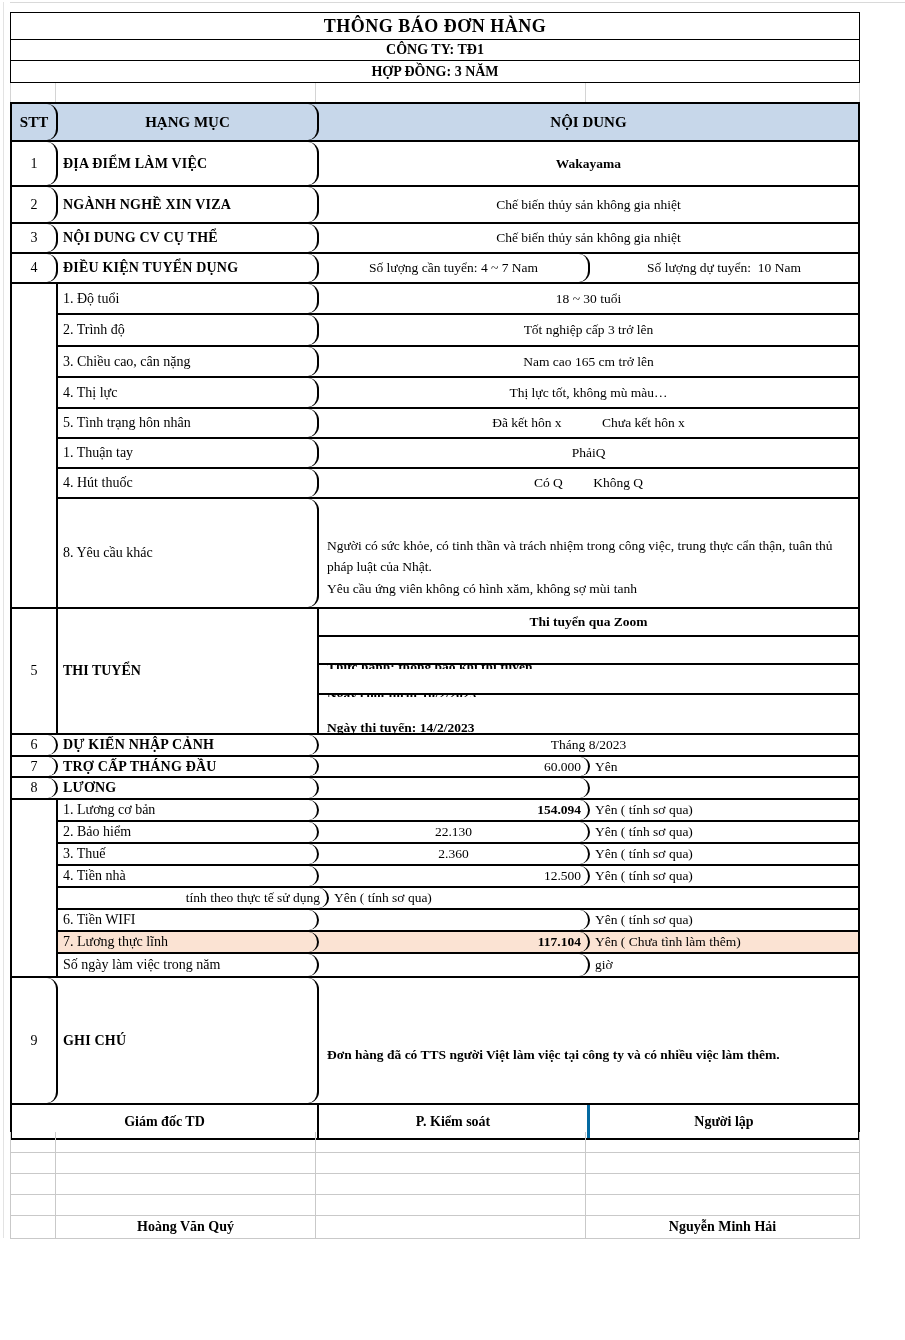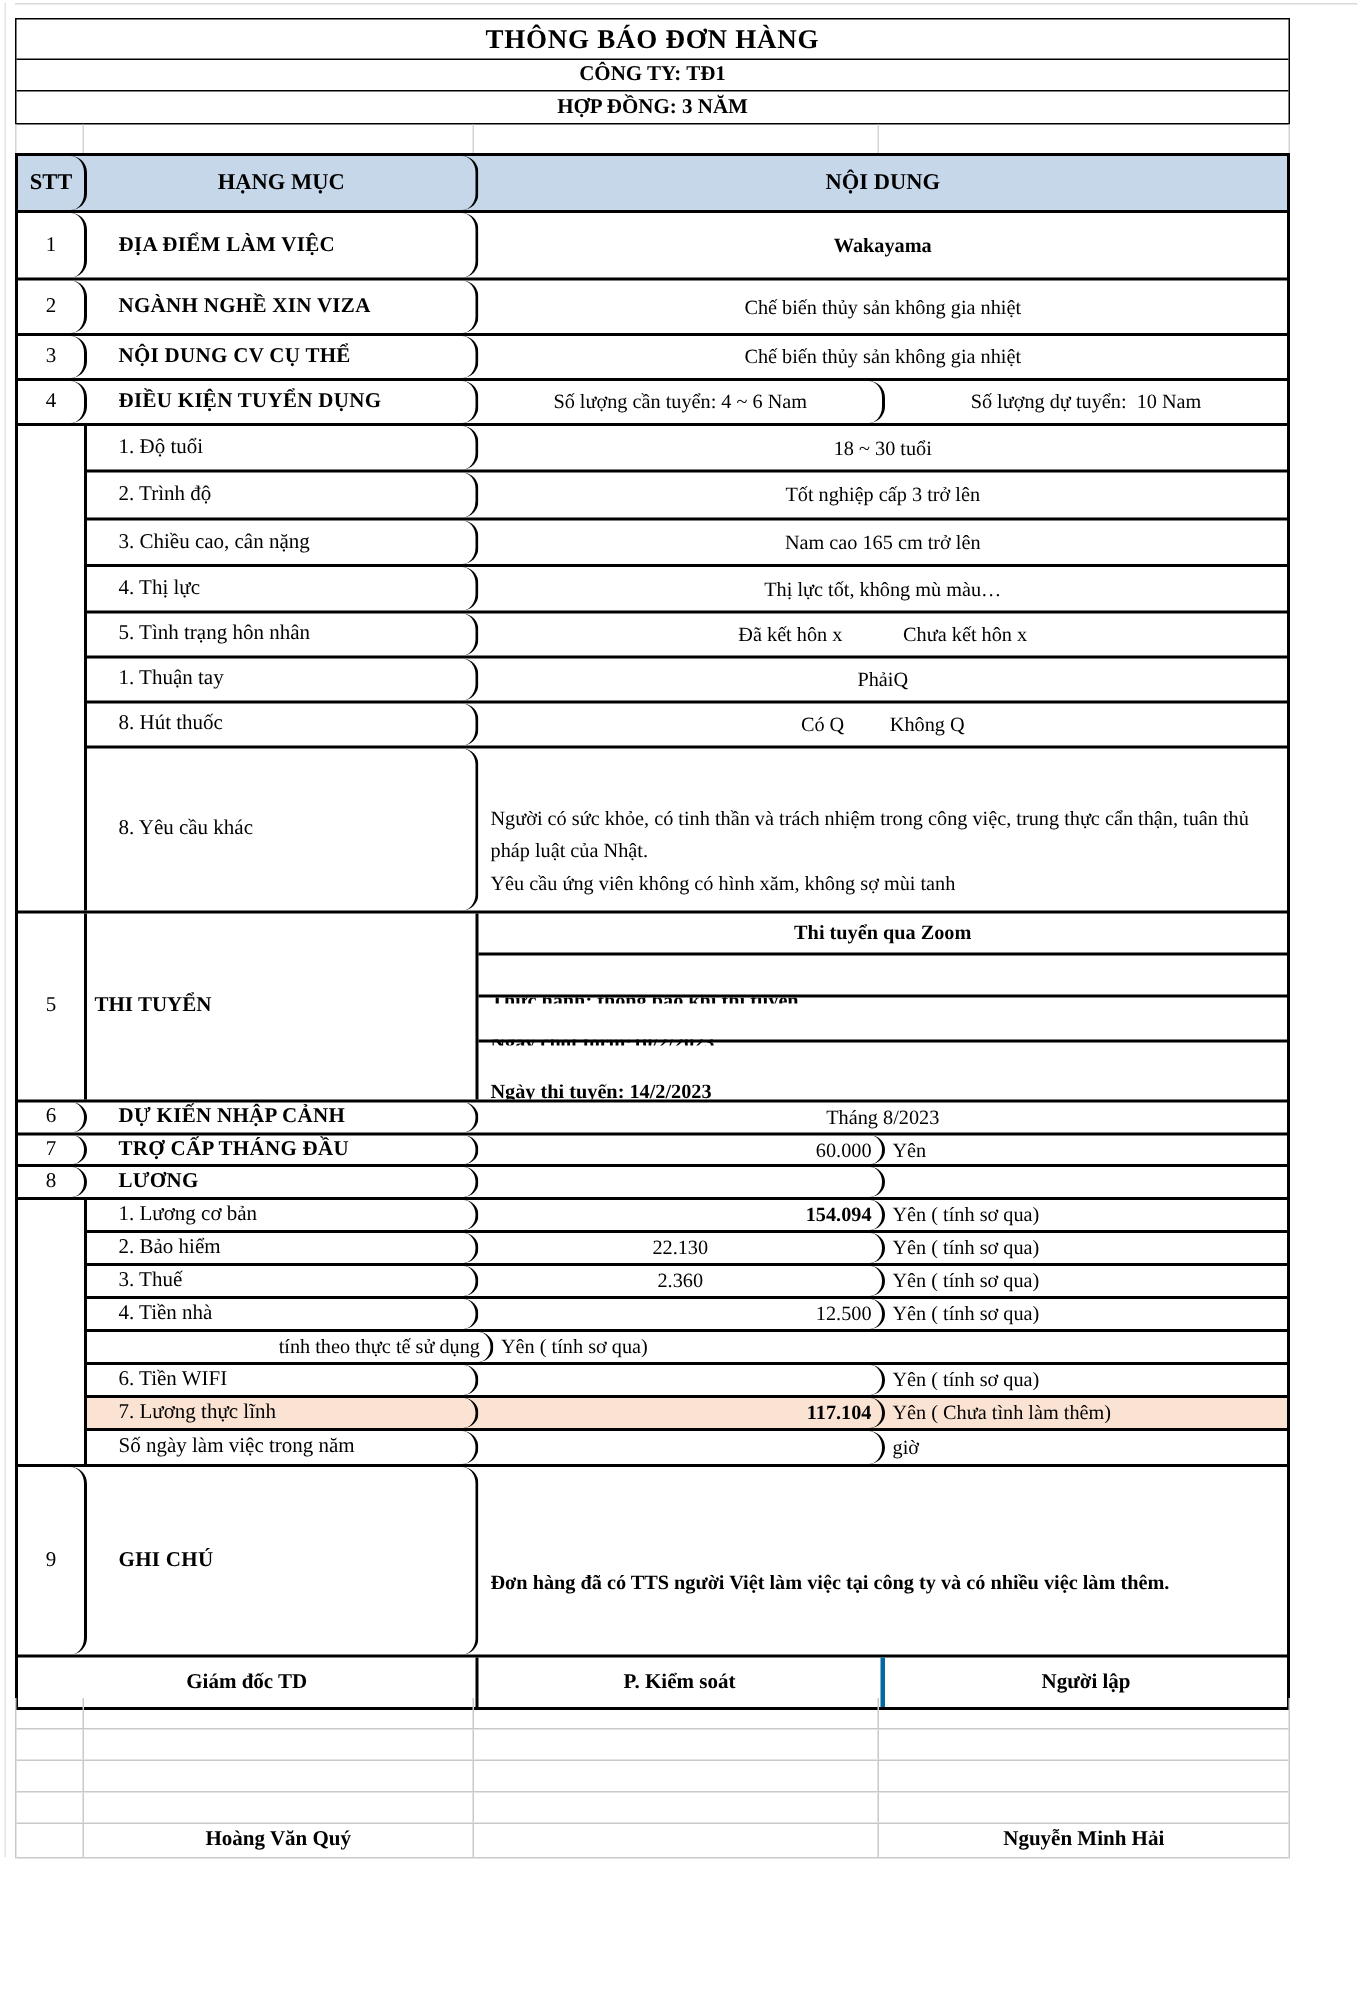--- a/index.html
+++ b/index.html
@@ -28,21 +28,21 @@
   .spacer-row .sp { border-right:1px solid #d4d4d4; height:100%; }
   .sp1 { width:45px; } .sp2 { width:260px; } .sp3 { width:270px; } .sp4 { flex:1; border-right:none !important; }
 
   
   .main-table { position:absolute; left:10px; top:102px; width:850px; border:2px solid #000; background:#fff; }
   .mrow { display:flex; border-bottom:2px solid #000; }
   .mrow.last { border-bottom:none; }
   .cell { display:flex; align-items:center; overflow:hidden; }
   .cR { border-right:2px solid #000;border-radius:11px; }
   .w-stt { width:46px; justify-content:center; font-size:14px; flex:none; }
-  .w-label { width:261px; padding-left:21px; font-size:14px; flex:none; }
+  .w-label { width:261px; padding-left:5px; font-size:14px; flex:none; }
   .w-val { width:271px; flex:none; }
   .w-unit { flex:1; padding-left:5px; font-size:13.5px; }
   .lbl-b { font-weight:bold; letter-spacing:.2px; }
   .content { flex:1; justify-content:center; text-align:center; font-size:13.5px; white-space:pre-wrap; }
   .content.left { justify-content:flex-start; text-align:left; padding:2px 8px;margin-top:28px; }
   .val-center { justify-content:center; text-align:center; font-size:13.5px; }
   .val-right { justify-content:flex-end; text-align:center; padding-right:7px; font-size:13.5px; white-space:pre-wrap; }
   .bold { font-weight:bold; }
   .h-head { height:38px; background:var(--header-bg,#c7d7ea); }
   .h-head .cell { font-size:15px; font-weight:bold; }
@@ -121,21 +121,21 @@
 
     <div class="mrow rh-30">
       <div class="cell w-stt cR">3</div>
       <div class="cell w-label cR lbl-b">NỘI DUNG CV CỤ THỂ</div>
       <div class="cell content">Chế biến thủy sản không gia nhiệt</div>
     </div>
 
     <div class="mrow rh-30">
       <div class="cell w-stt cR">4</div>
       <div class="cell w-label cR lbl-b">ĐIỀU KIỆN TUYỂN DỤNG</div>
-      <div class="cell w-val cR val-center">Số lượng cần tuyển: 4 ~ 6 Nam</div>
+      <div class="cell w-val cR val-center">Số lượng cần tuyển: 4 ~ 7 Nam</div>
       <div class="cell content">Số lượng dự tuyển:  10 Nam</div>
     </div>
 
     <div class="group">
       <div class="stt-merged"></div>
       <div class="rows-col">
         <div class="grow rh-31">
           <div class="cell w-label cR">1. Độ tuổi</div>
           <div class="cell content">18 ~ 30 tuổi</div>
         </div>
@@ -153,21 +153,21 @@
         </div>
         <div class="grow rh-30">
           <div class="cell w-label cR">5. Tình trạng hôn nhân</div>
           <div class="cell content">Đã kết hôn x            Chưa kết hôn x</div>
         </div>
         <div class="grow rh-30">
           <div class="cell w-label cR">1. Thuận tay</div>
           <div class="cell content">PhảiQ</div>
         </div>
         <div class="grow rh-30">
-          <div class="cell w-label cR">8. Hút thuốc</div>
+          <div class="cell w-label cR">4. Hút thuốc</div>
           <div class="cell content">Có Q         Không Q</div>
         </div>
         <div class="grow rh-108">
           <div class="cell w-label cR">8. Yêu cầu khác</div>
           <div class="cell content left small-line">Người có sức khỏe, có tinh thần và trách nhiệm trong công việc, trung thực cẩn thận, tuân thủ pháp luật của Nhật.
 Yêu cầu ứng viên không có hình xăm, không sợ mùi tanh</div>
         </div>
       </div>
     </div>
 

